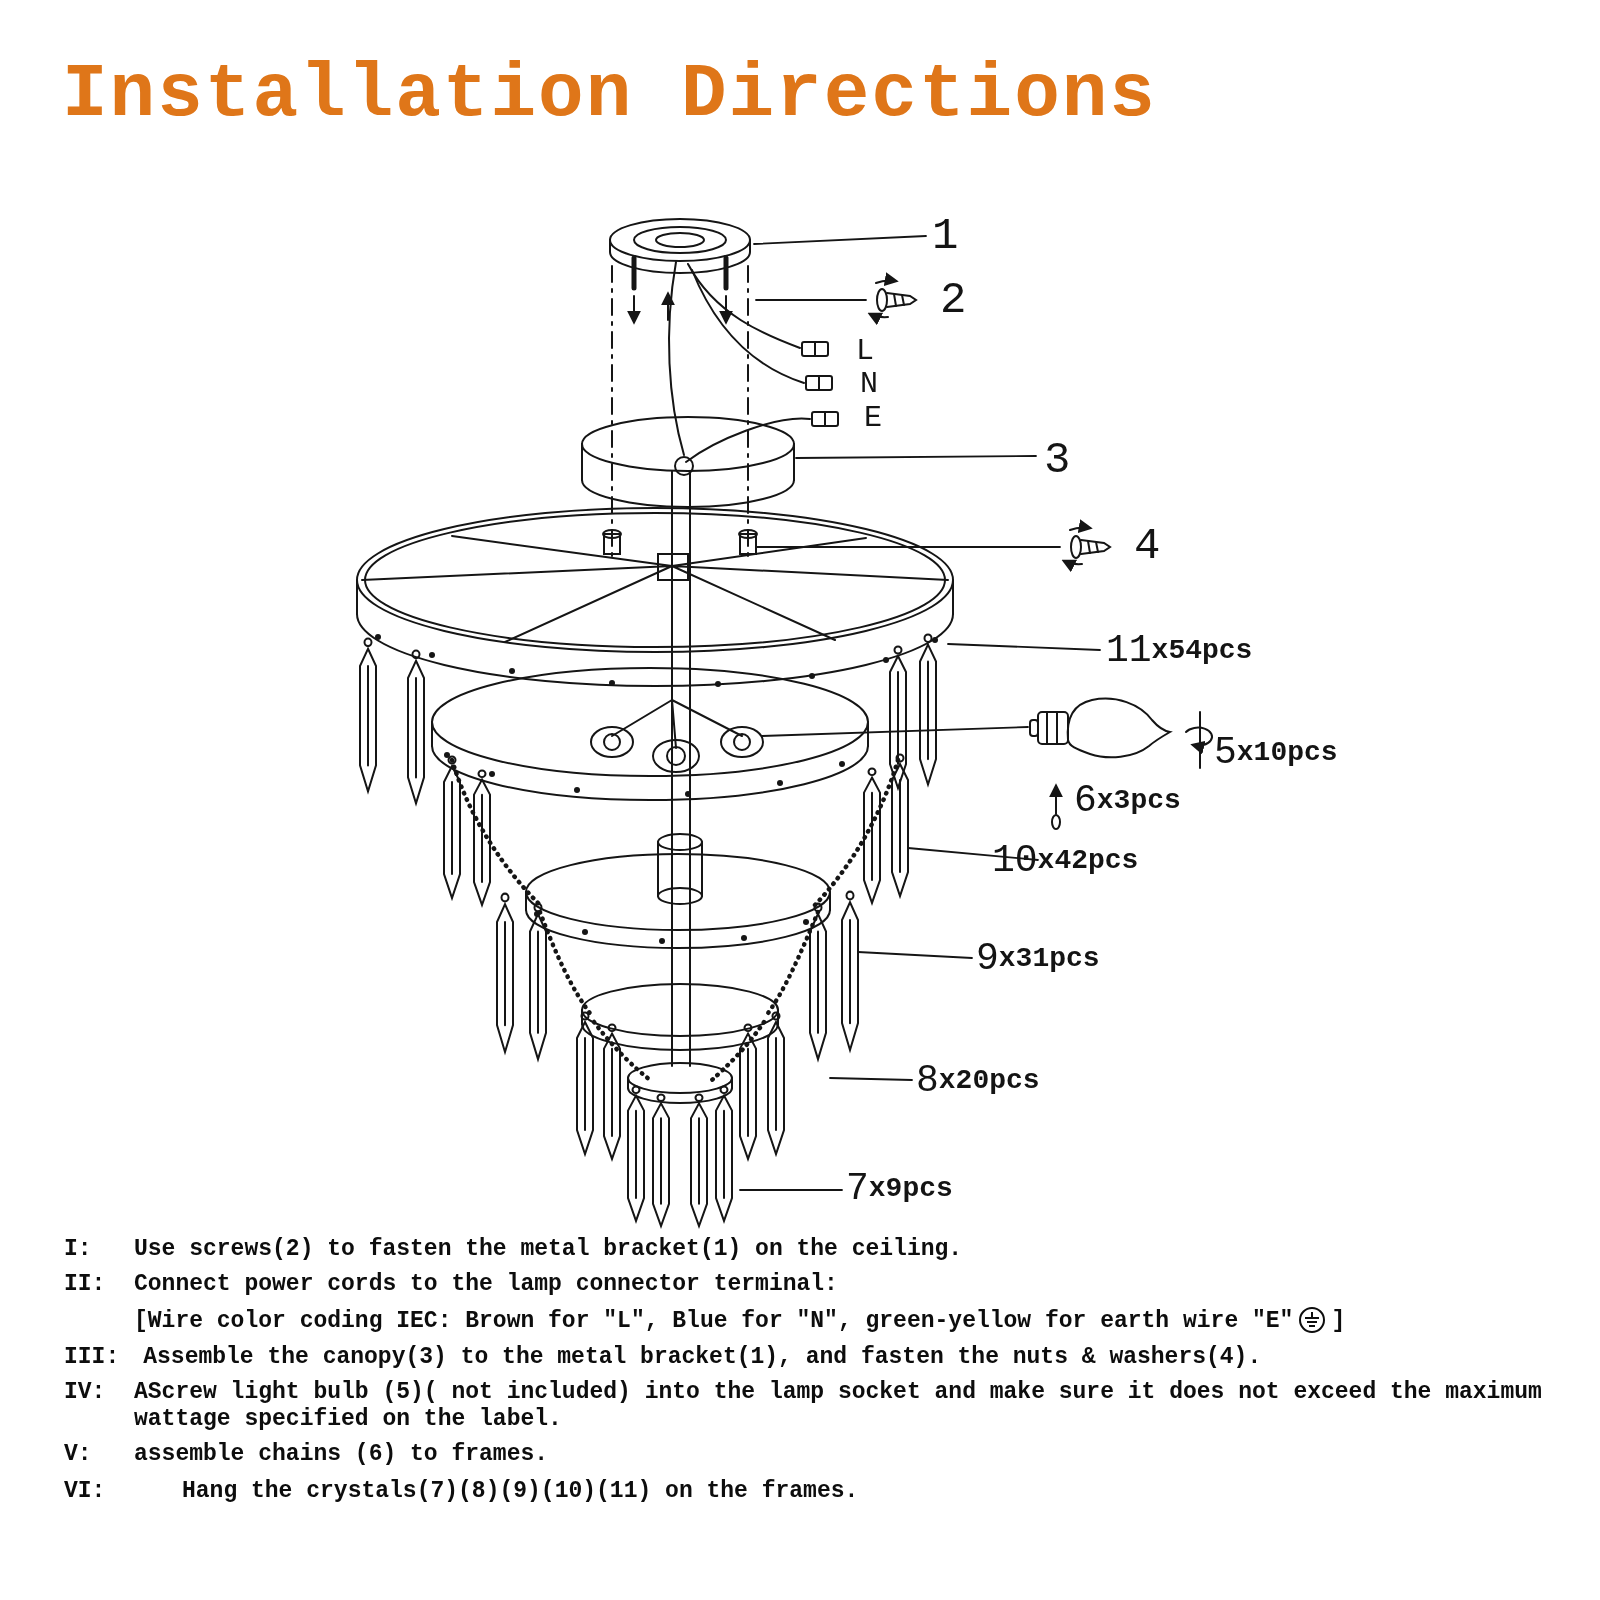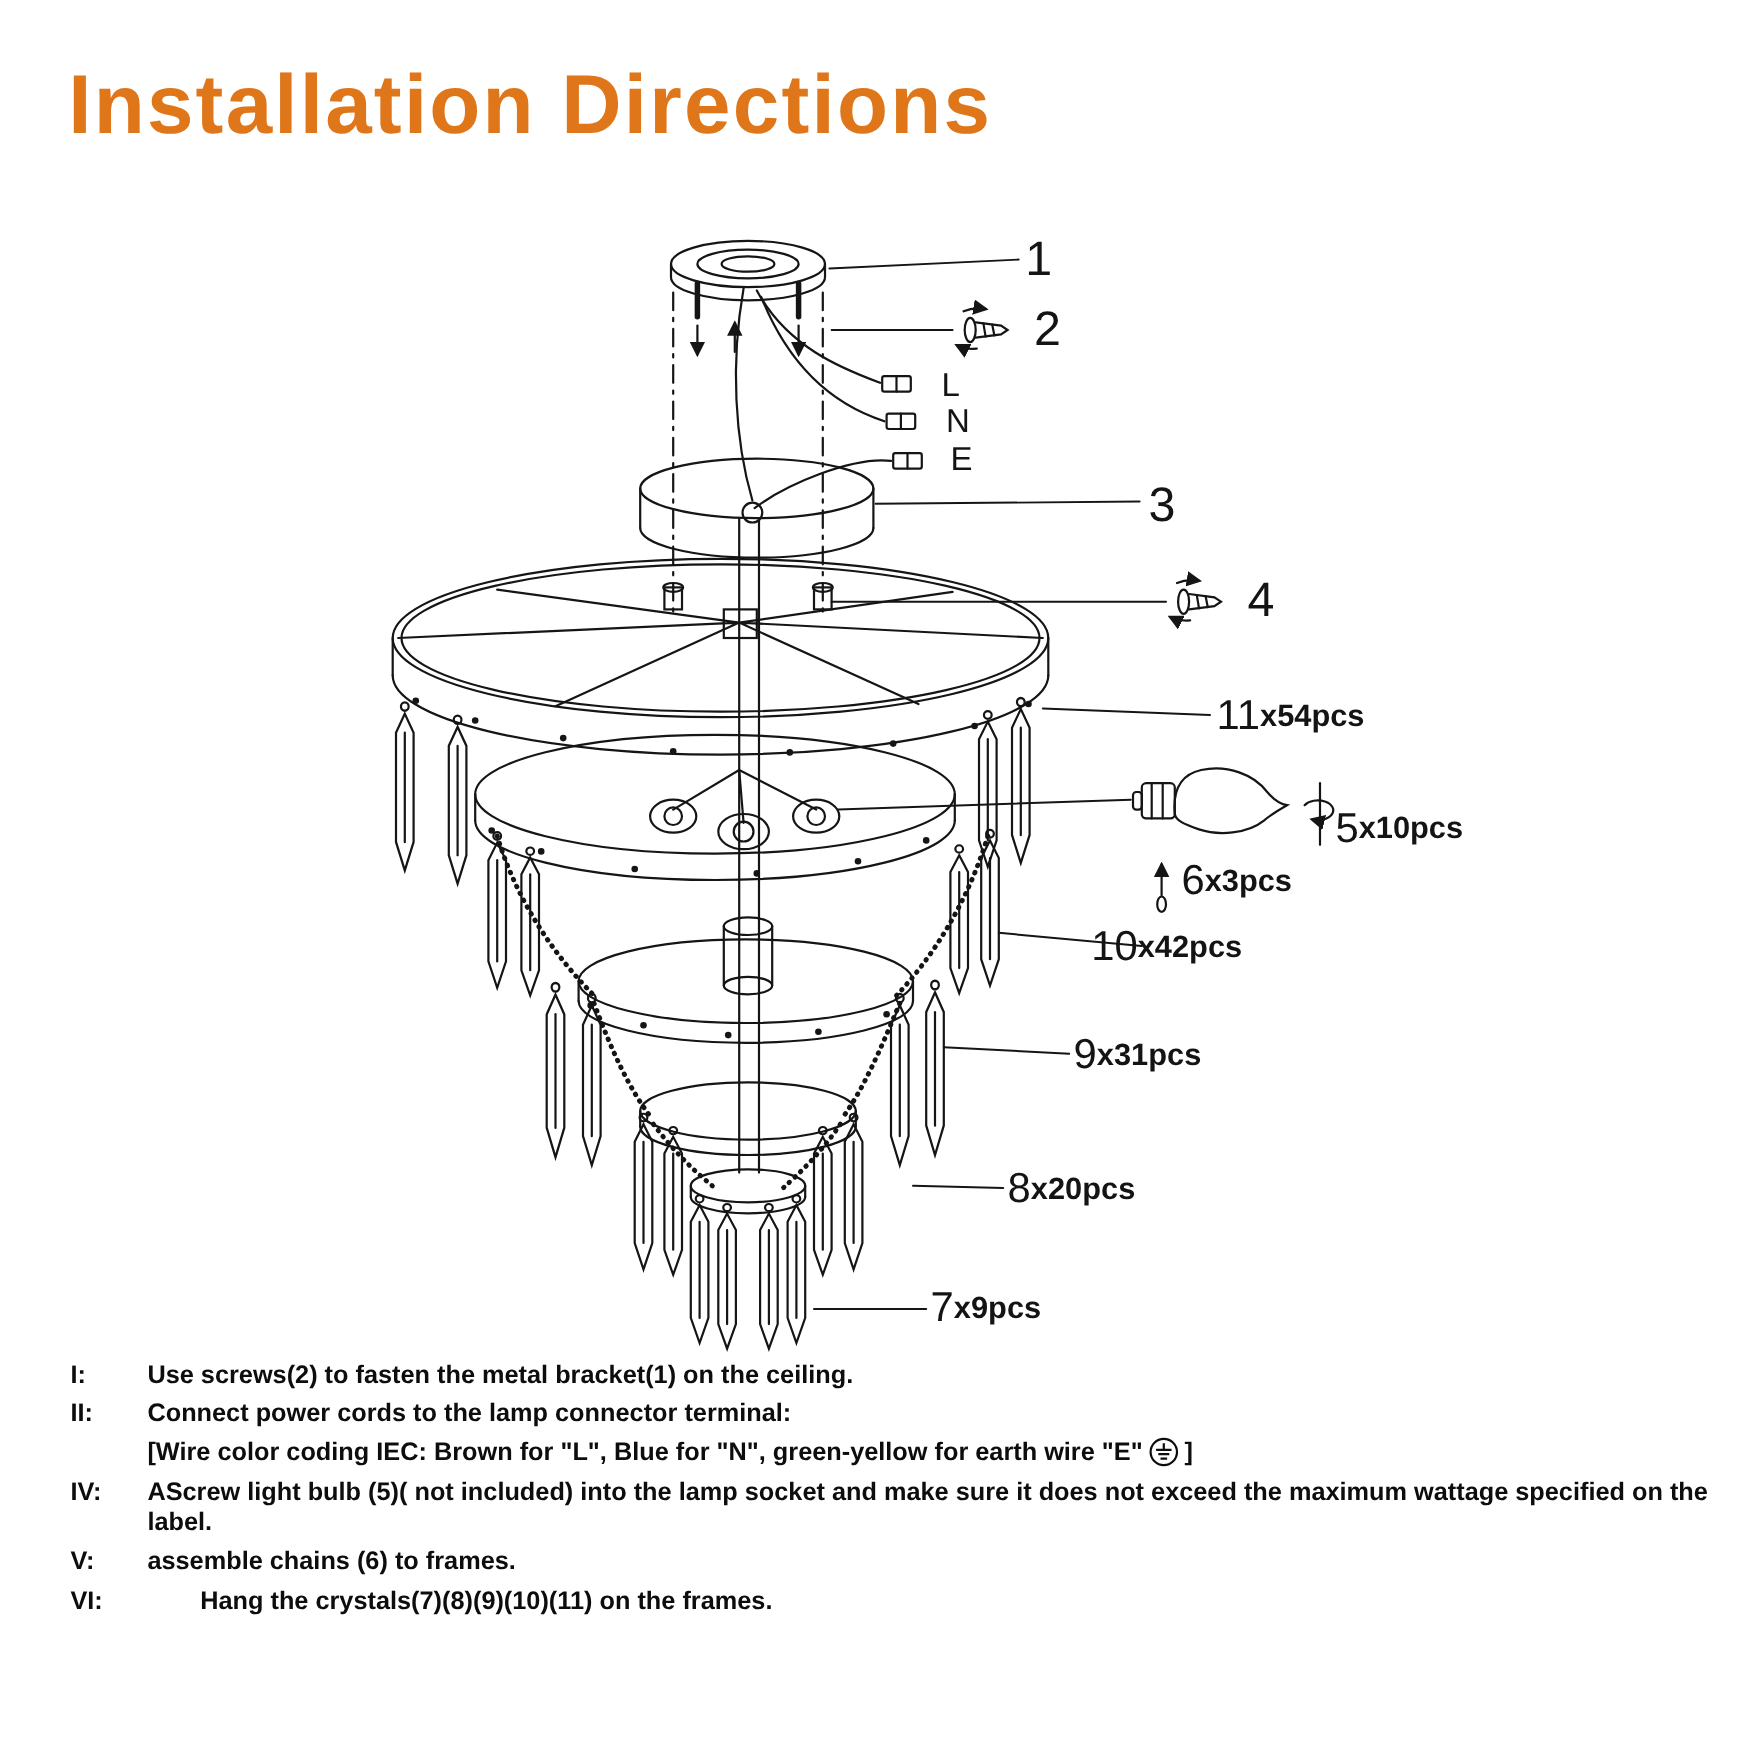--- a/index.html
+++ b/index.html
@@ -1,17 +1,17 @@
 <!DOCTYPE html>
 <html><head>
 <meta charset="utf-8">
 <style>
   html,body{margin:0;padding:0;background:#ffffff;}
   .canvas{position:relative;width:1600px;height:1600px;background:#ffffff;overflow:hidden;
-          font-family:Liberation Sans, sans-serif;color:#111;}
+          font-family:Liberation Mono, monospace;color:#111;}
   .page-title{position:absolute;left:62px;top:52px;font-size:76px;font-weight:700;
               letter-spacing:2px;color:#DF7619;white-space:nowrap;}
   .diagram-svg{position:absolute;left:0;top:0;}
   .callout-num{position:absolute;font-size:44px;font-weight:400;color:#141414;line-height:1;}
   .wire-label{position:absolute;font-size:30px;font-weight:400;color:#141414;line-height:1;}
   .part-label{position:absolute;display:flex;align-items:center;white-space:nowrap;color:#141414;}
   .part-label .n{font-size:38px;font-weight:400;line-height:1;}
   .part-label .q{font-size:28px;font-weight:700;line-height:1;}
   .instructions{position:absolute;left:64px;top:1236px;width:1498px;}
   .ins-line{display:flex;align-items:flex-start;font-size:23px;font-weight:700;
@@ -307,20 +307,24 @@
             <g stroke="#0d0d0d" stroke-width="2" fill="none">
               <circle cx="14" cy="14" r="12"></circle>
               <line x1="14" y1="6" x2="14" y2="12"></line>
               <line x1="7" y1="12" x2="21" y2="12"></line>
               <line x1="9" y1="16" x2="19" y2="16"></line>
               <line x1="11" y1="20" x2="17" y2="20"></line>
             </g>
           </svg><span>]</span></span>
     </div>
     <div class="ins-line">
+      <span class="pfx">III:</span>
+      <span class="txt">Assemble the canopy(3) to the metal bracket(1), and fasten the nuts &amp; washers(4).</span>
+    </div>
+    <div class="ins-line">
       <span class="pfx">IV:</span>
       <span class="txt">AScrew light bulb (5)( not included) into the lamp socket and make sure it does not exceed the maximum wattage specified on the label.</span>
     </div>
     <div class="ins-line" style="margin-top:2px;">
       <span class="pfx">V:</span>
       <span class="txt">assemble chains (6) to frames.</span>
     </div>
     <div class="ins-line" style="margin-top:10px;gap:48px;">
       <span class="pfx">VI:</span>
       <span class="txt">Hang the crystals(7)(8)(9)(10)(11) on the frames.</span>

